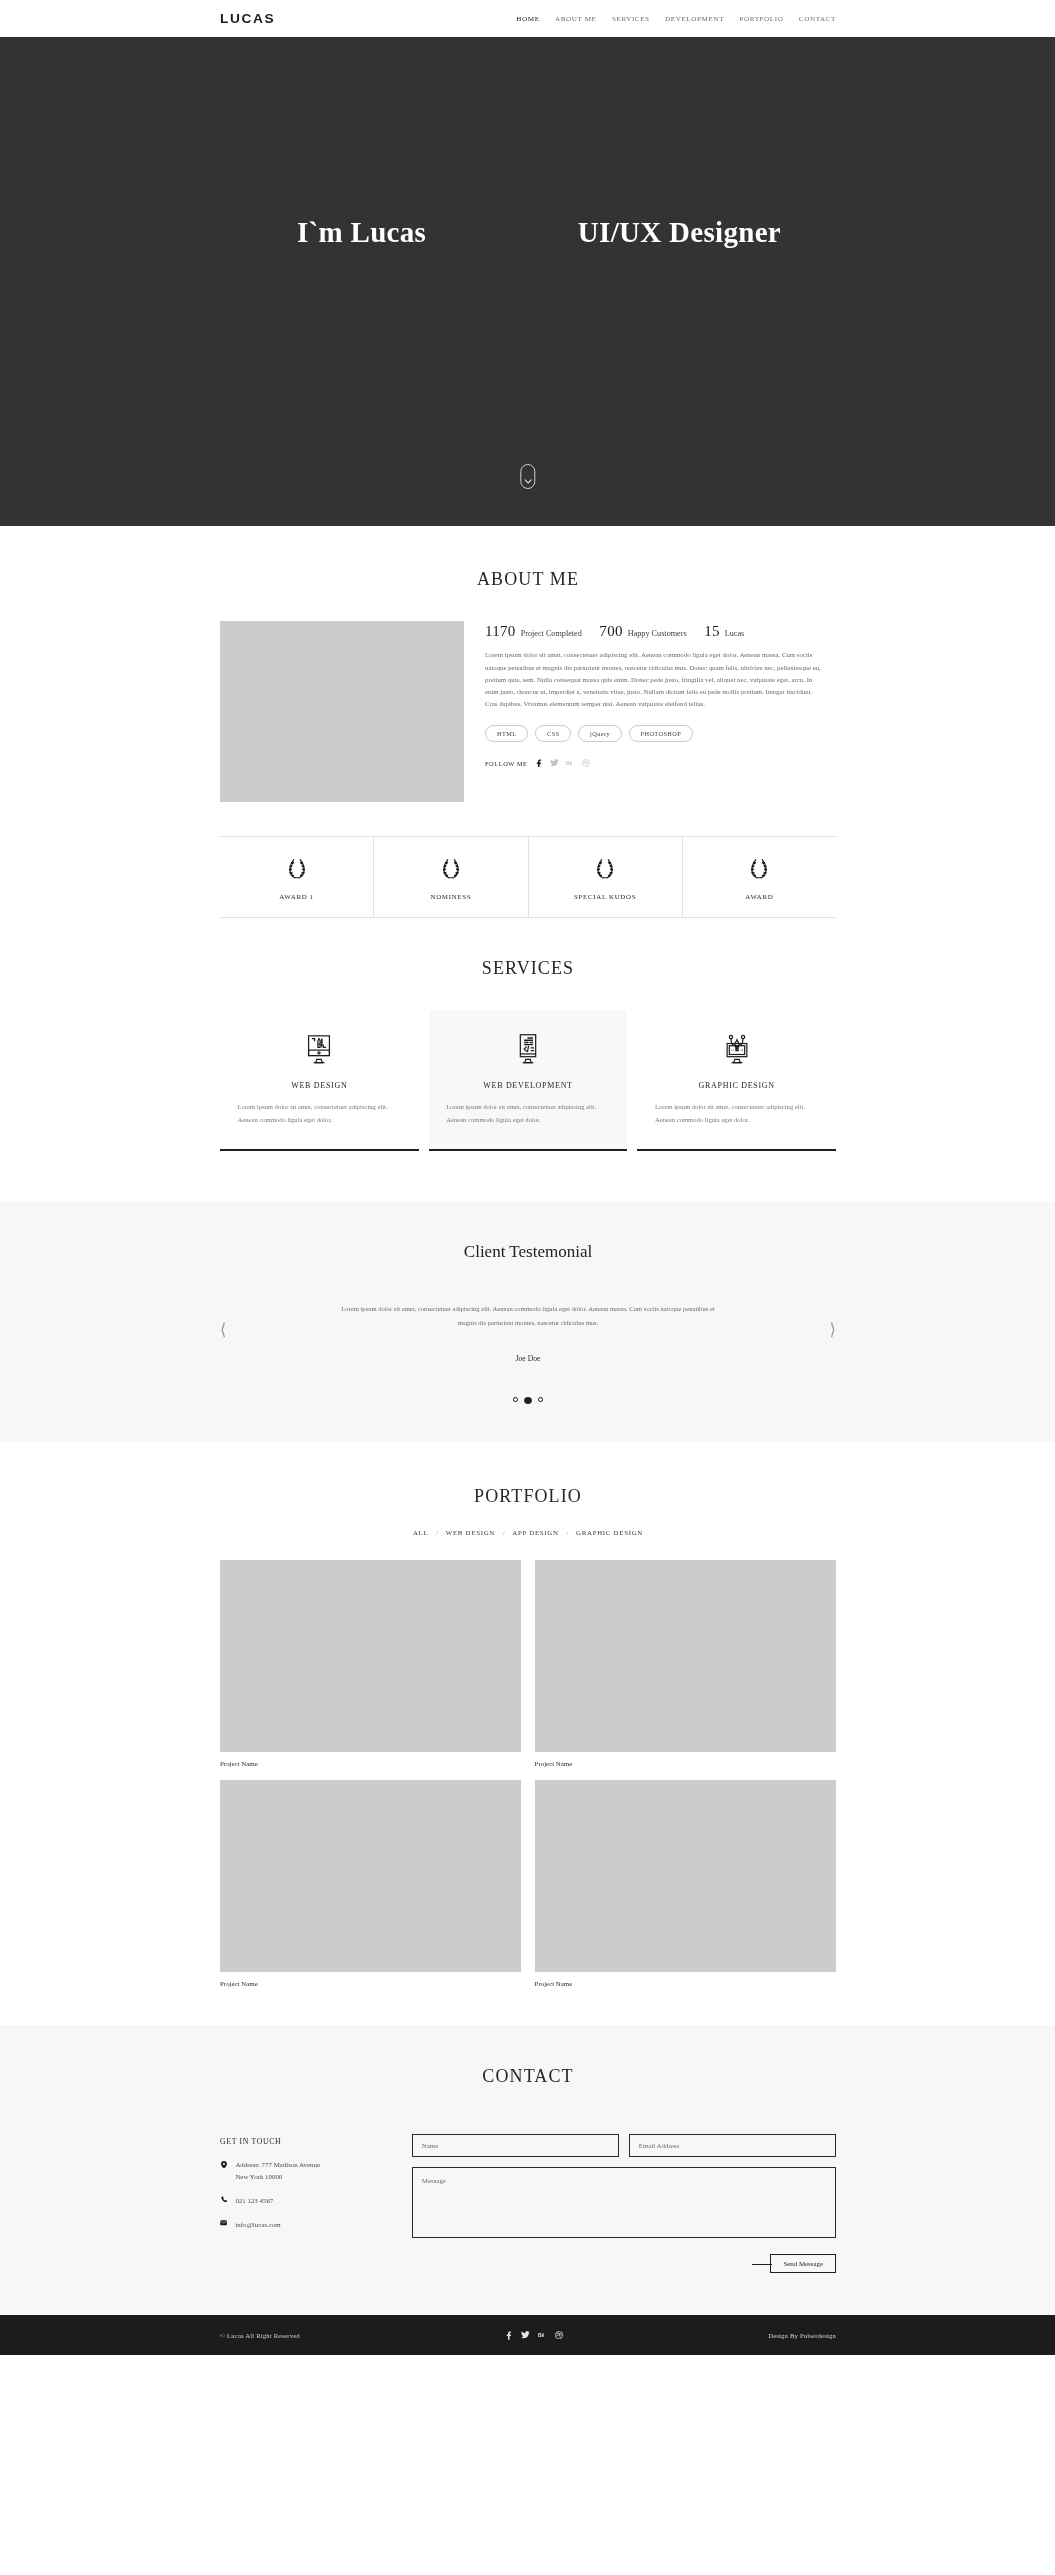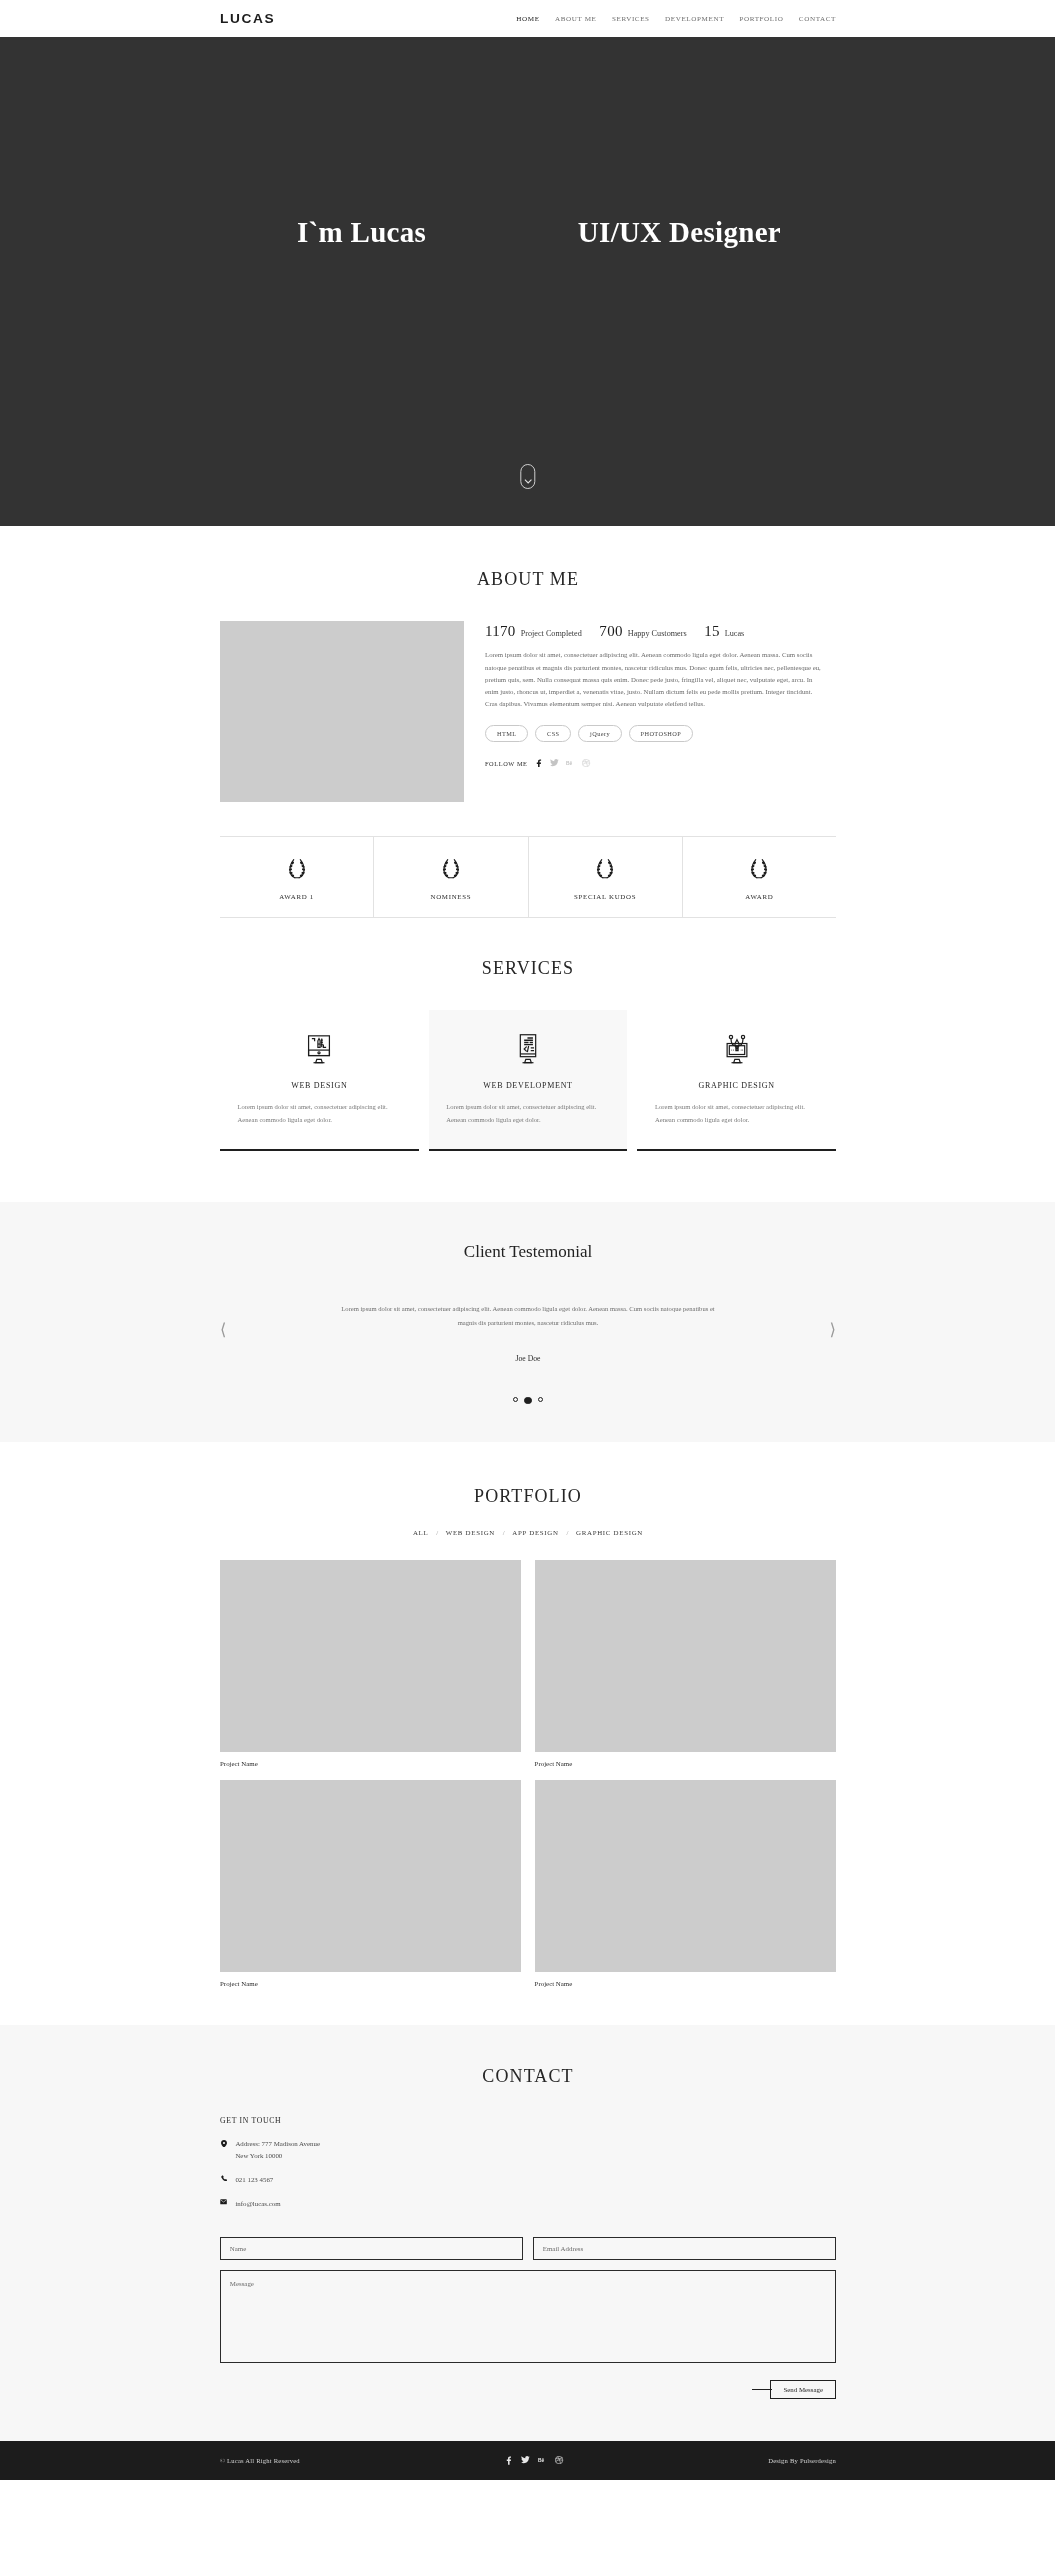--- a/index.html
+++ b/index.html
@@ -285,23 +285,22 @@
     color: #2b2b2b;
   }
 
   
   .contact {
     background: #f7f7f7;
     padding: 41px 0 42px;
   }
   .contact-body {
     display: flex;
-    gap: 28px;
-    margin-top: 26px;
-    flex-direction: column;
+    gap: 11px;
+    margin-top: 47px;
   }
   .contact-left { width: 181px; flex: none; padding-top: 3.3px; }
   .get-in-touch {
     font-size: 7.7px;
     letter-spacing: 0.7px;
     color: #1f1f1f;
   }
   .contact-line {
     display: flex;
     gap: 7.7px;
@@ -322,21 +321,21 @@
     background: transparent;
     padding: 7.1px 8.8px;
     font-family: "Liberation Serif", serif;
     font-size: 6.9px;
     color: #4b4b4b;
     outline: none;
   }
   .field::placeholder { color: #6a6a6a; opacity: 1; }
   .field-area {
     width: 100%;
-    height: 93px;
+    height: 71px;
     margin-top: 10px;
     resize: none;
     line-height: 1.6;
   }
   .send-wrap {
     display: flex;
     justify-content: flex-end;
     align-items: center;
     margin-top: 14.3px;
   }

